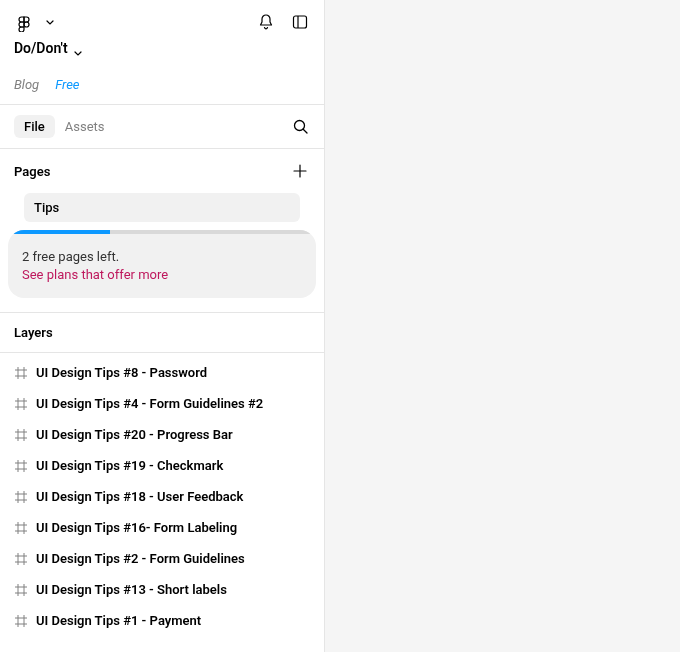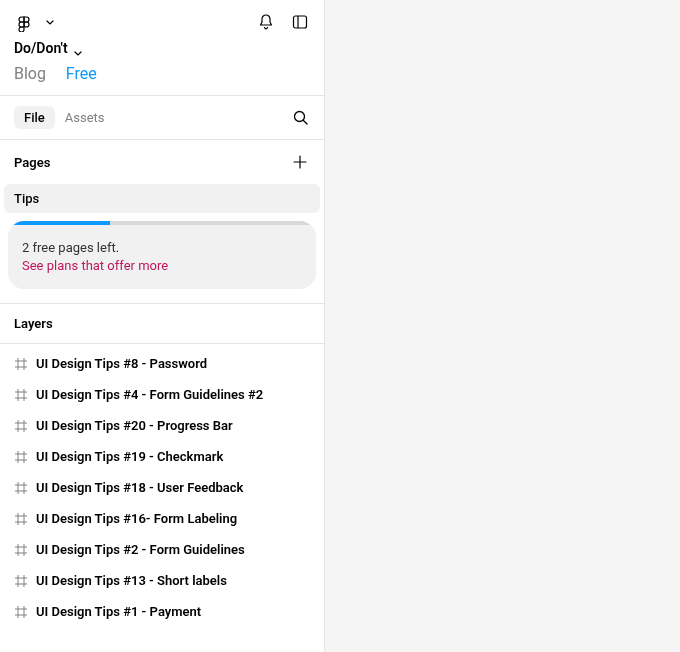--- a/index.html
+++ b/index.html
@@ -43,24 +43,24 @@
     cursor: pointer;
     color: #000;
   }
   .file-header {
     padding: 0 14px 12px 14px;
   }
   .file-title-row {
     display: flex;
     align-items: flex-end;
     gap: 6px;
-    margin-bottom: 8px;
+    margin-bottom: 21px;
   }
   .file-title { font-weight: 600; font-size: 14px; }
-  .breadcrumb { font-size: 16px; color: #808080; }
+  .breadcrumb { font-size: 13px; color: #808080; font-style: italic; }
   .breadcrumb .free { color: #0d99ff; }
   .hr { border-top: 1px solid #e5e5e5; }
   .tabs-row {
     display: flex;
     align-items: center;
     justify-content: space-between;
     padding: 10px 14px;
   }
   .tabs-left { display: flex; align-items: center; gap: 0; }
   .tab {
@@ -73,21 +73,21 @@
   .tab.active { background: #f1f1f1; color: #000; font-weight: 500; }
   .section-header {
     display: flex;
     align-items: center;
     justify-content: space-between;
     padding: 12px 14px;
     font-weight: 600;
     font-size: 13px;
   }
   .page-item {
-    margin: 0 4px;
+    margin: 0 24px;
     padding: 7px 10px;
     border-radius: 6px;
     background: #f1f1f1;
     font-size: 13px;
     font-weight: 500;
   }
   .quota-card {
     margin: 8px 8px 14px 8px;
     border-radius: 16px;
     background: #f1f1f1;

